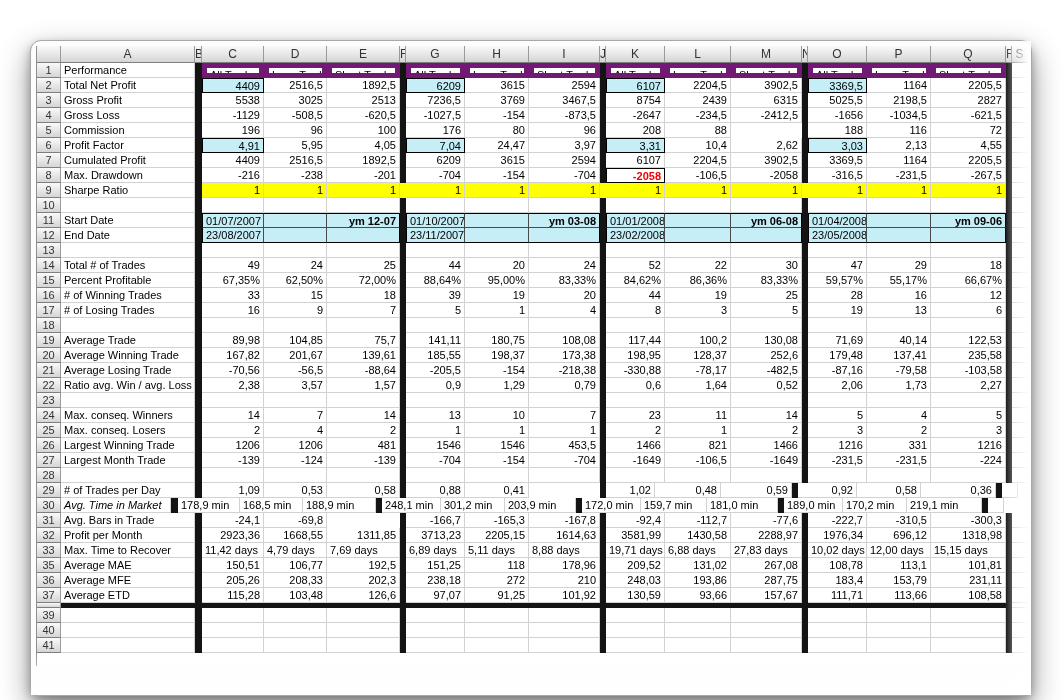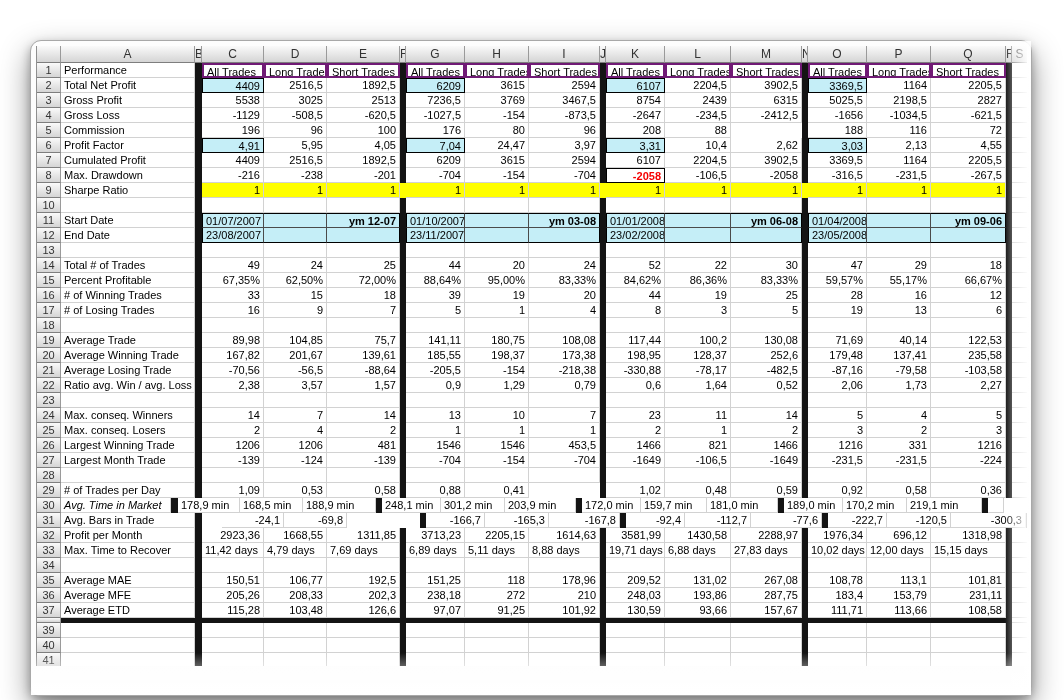--- a/index.html
+++ b/index.html
@@ -22,21 +22,21 @@
   .colheadrow{height:17px;}
   .ch,.rh{flex:none;box-sizing:border-box;background:linear-gradient(#fafafa,#d5d5d5);
     border-right:1px solid #9a9a9a;border-bottom:1px solid #7e7e7e;color:#333;
     text-align:center;overflow:hidden;white-space:nowrap;}
   .ch{font-size:12px;line-height:16px;}
   .rh{width:24px;font-size:11px;line-height:14px;}
   .c{flex:none;box-sizing:border-box;border-right:1px solid #d2d2d2;border-bottom:1px solid #d2d2d2;
     font-size:11px;line-height:13px;color:#000;white-space:nowrap;overflow:hidden;
     padding:1px 3px 0 3px;text-align:right;background:#fff;}
   .lab,.left{text-align:left;}
-  .hbox{border:2px solid #701a75;text-align:left;}
+  .hbox{border:5px solid #701a75;text-align:left;}
   .sep{flex:none;box-sizing:border-box;background:#141414;}
   .hl{background:#c5eef7;border:1px solid #000;}
   .redbox{border:1px solid #000;color:#f50000;font-weight:bold;}
   .yl{background:#ffff00 !important;}
   .cy{background:#c5eef7;text-align:left;border-right:1px solid #4a4a4a;border-bottom:1px solid #4a4a4a;}
   .ymlab{font-weight:bold;text-align:right;}
   .gb-t{border-top:1px solid #000;}
   .gb-b{border-bottom:1px solid #000;}
   .gb-l{border-left:1px solid #000;}
   .gb-r{border-right:1px solid #000 !important;}
@@ -697,21 +697,21 @@
         <div class="c lab" style="width: 134px;"># of Trades per Day</div>
         <div class="sep" style="width: 7px;"></div>
         <div class="c" style="width: 62px;">1,09</div>
         <div class="c" style="width: 63px;">0,53</div>
         <div class="c" style="width: 73px;">0,58</div>
         <div class="sep" style="width: 6px;"></div>
         <div class="c" style="width: 59px;">0,88</div>
         <div class="c" style="width: 64px;">0,41</div>
         <div class="c" style="width: 71px; margin-top: 36px;">0,5</div>
         <div class="sep" style="width: 6px;"></div>
-        <div class="c" style="width: 59px;">1,02</div>
+        <div class="c" style="width: 49px;">1,02</div>
         <div class="c" style="width: 66px;">0,48</div>
         <div class="c" style="width: 71px;">0,59</div>
         <div class="sep" style="width: 6px;"></div>
         <div class="c" style="width: 59px;">0,92</div>
         <div class="c" style="width: 64px;">0,58</div>
         <div class="c" style="width: 75px;">0,36</div>
         <div class="sep" style="width: 6px;"></div>
         <div class="c tail" style="width: 16px;"></div>
       </div>
       <div class="row t-data">
@@ -733,34 +733,34 @@
         <div class="c left" style="width: 59px;">189,0 min</div>
         <div class="c left" style="width: 64px;">170,2 min</div>
         <div class="c left" style="width: 75px;">219,1 min</div>
         <div class="sep" style="width: 6px;"></div>
         <div class="c tail" style="width: 16px;"></div>
       </div>
       <div class="row t-data">
         <div class="rh" style="width: 24px;">31</div>
         <div class="c lab" style="width: 134px;">Avg. Bars in Trade</div>
         <div class="sep" style="width: 7px;"></div>
-        <div class="c" style="width: 62px; margin-left: 20px;">-24,1</div>
+        <div class="c" style="width: 62px;">-24,1</div>
         <div class="c" style="width: 63px;">-69,8</div>
         <div class="c" style="width: 73px; margin-top: 44px;">19,7</div>
         <div class="sep" style="width: 6px;"></div>
         <div class="c" style="width: 59px;">-166,7</div>
         <div class="c" style="width: 64px;">-165,3</div>
         <div class="c" style="width: 71px;">-167,8</div>
         <div class="sep" style="width: 6px;"></div>
         <div class="c" style="width: 59px;">-92,4</div>
         <div class="c" style="width: 66px;">-112,7</div>
         <div class="c" style="width: 71px;">-77,6</div>
         <div class="sep" style="width: 6px;"></div>
         <div class="c" style="width: 59px;">-222,7</div>
-        <div class="c" style="width: 64px;">-120,5</div>
+        <div class="c" style="width: 64px;">-310,5</div>
         <div class="c" style="width: 75px;">-300,3</div>
         <div class="sep" style="width: 6px;"></div>
         <div class="c tail" style="width: 16px;"></div>
       </div>
       <div class="row t-data">
         <div class="rh" style="width: 24px;">32</div>
         <div class="c lab" style="width: 134px;">Profit per Month</div>
         <div class="sep" style="width: 7px;"></div>
         <div class="c" style="width: 62px;">2923,36</div>
         <div class="c" style="width: 63px;">1668,55</div>
@@ -792,42 +792,20 @@
         <div class="c left" style="width: 64px;">5,11 days</div>
         <div class="c left" style="width: 71px;">8,88 days</div>
         <div class="sep" style="width: 6px;"></div>
         <div class="c left" style="width: 59px;">19,71 days</div>
         <div class="c left" style="width: 66px;">6,88 days</div>
         <div class="c left" style="width: 71px;">27,83 days</div>
         <div class="sep" style="width: 6px;"></div>
         <div class="c left" style="width: 59px;">10,02 days</div>
         <div class="c left" style="width: 64px;">12,00 days</div>
         <div class="c left" style="width: 75px;">15,15 days</div>
-        <div class="sep" style="width: 6px;"></div>
-        <div class="c tail" style="width: 16px;"></div>
-      </div>
-      <div class="row t-spacer">
-        <div class="rh" style="width: 24px;">34</div>
-        <div class="c lab" style="width: 134px;"></div>
-        <div class="sep" style="width: 7px;"></div>
-        <div class="c" style="width: 62px;"></div>
-        <div class="c" style="width: 63px;"></div>
-        <div class="c" style="width: 73px;"></div>
-        <div class="sep" style="width: 6px;"></div>
-        <div class="c" style="width: 59px;"></div>
-        <div class="c" style="width: 64px;"></div>
-        <div class="c" style="width: 71px;"></div>
-        <div class="sep" style="width: 6px;"></div>
-        <div class="c" style="width: 59px;"></div>
-        <div class="c" style="width: 66px;"></div>
-        <div class="c" style="width: 71px;"></div>
-        <div class="sep" style="width: 6px;"></div>
-        <div class="c" style="width: 59px;"></div>
-        <div class="c" style="width: 64px;"></div>
-        <div class="c" style="width: 75px;"></div>
         <div class="sep" style="width: 6px;"></div>
         <div class="c tail" style="width: 16px;"></div>
       </div>
       <div class="row t-data">
         <div class="rh" style="width: 24px;">35</div>
         <div class="c lab" style="width: 134px;">Average MAE</div>
         <div class="sep" style="width: 7px;"></div>
         <div class="c" style="width: 62px;">150,51</div>
         <div class="c" style="width: 63px;">106,77</div>
         <div class="c" style="width: 73px;">192,5</div>

